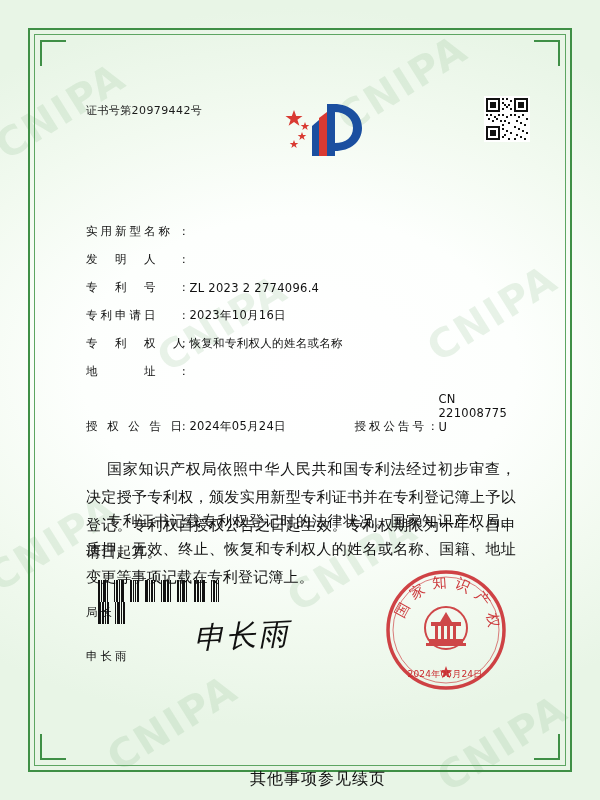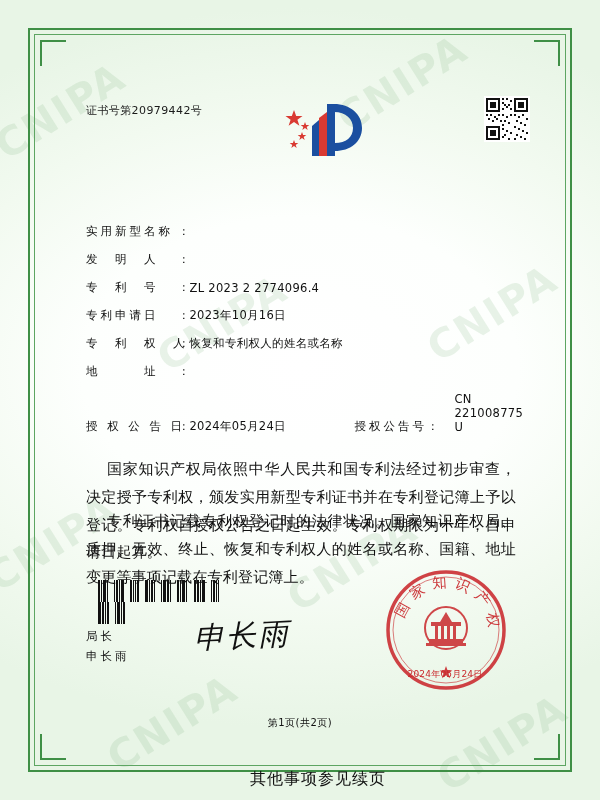--- a/index.html
+++ b/index.html
@@ -157,21 +157,20 @@
     flex: 0 0 auto;
     letter-spacing: 3px;
     white-space: nowrap;
   }
   .field-colon2 {
     flex: 0 0 10px;
   }
   .field-value2 {
     flex: 1 1 auto;
     letter-spacing: 0.3px;
-    margin-left: 16px;
   }
 
   .para {
     position: absolute;
     left: 30px;
     width: 430px;
     font-size: 15px;
     line-height: 1.85;
     color: #111111;
     text-align: justify;
@@ -212,21 +211,21 @@
     text-align: center;
     font-size: 9px;
     color: #c9282c;
     letter-spacing: 0.2px;
   }
 
   
   .sig-label {
     position: absolute;
     left: 30px;
-    top: 573px;
+    top: 549px;
     font-size: 11.5px;
     color: #111;
     letter-spacing: 3px;
   }
   .sig-name {
     position: absolute;
     left: 30px;
     top: 593px;
     font-size: 11.5px;
     color: #111;
@@ -449,17 +448,16 @@
         </text>
         <polygon points="62,98 63.6,102.6 68.4,102.6 64.5,105.5 66,110.2 62,107.3 58,110.2 59.5,105.5 55.6,102.6 60.4,102.6" fill="#c9282c" opacity="0.9"></polygon>
       </svg>
     </div>
     <div class="seal-date">2024年05月24日</div>
 
     <div class="sig-label">局长</div>
     <div class="sig-name">申长雨</div>
     <div class="sig-hand">申长雨</div>
 
-    <div class="page-num">第1页(共2页)</div>
   </div>
 
   <div class="footer-note">其他事项参见续页</div>
 </div>
 
 </body></html>

